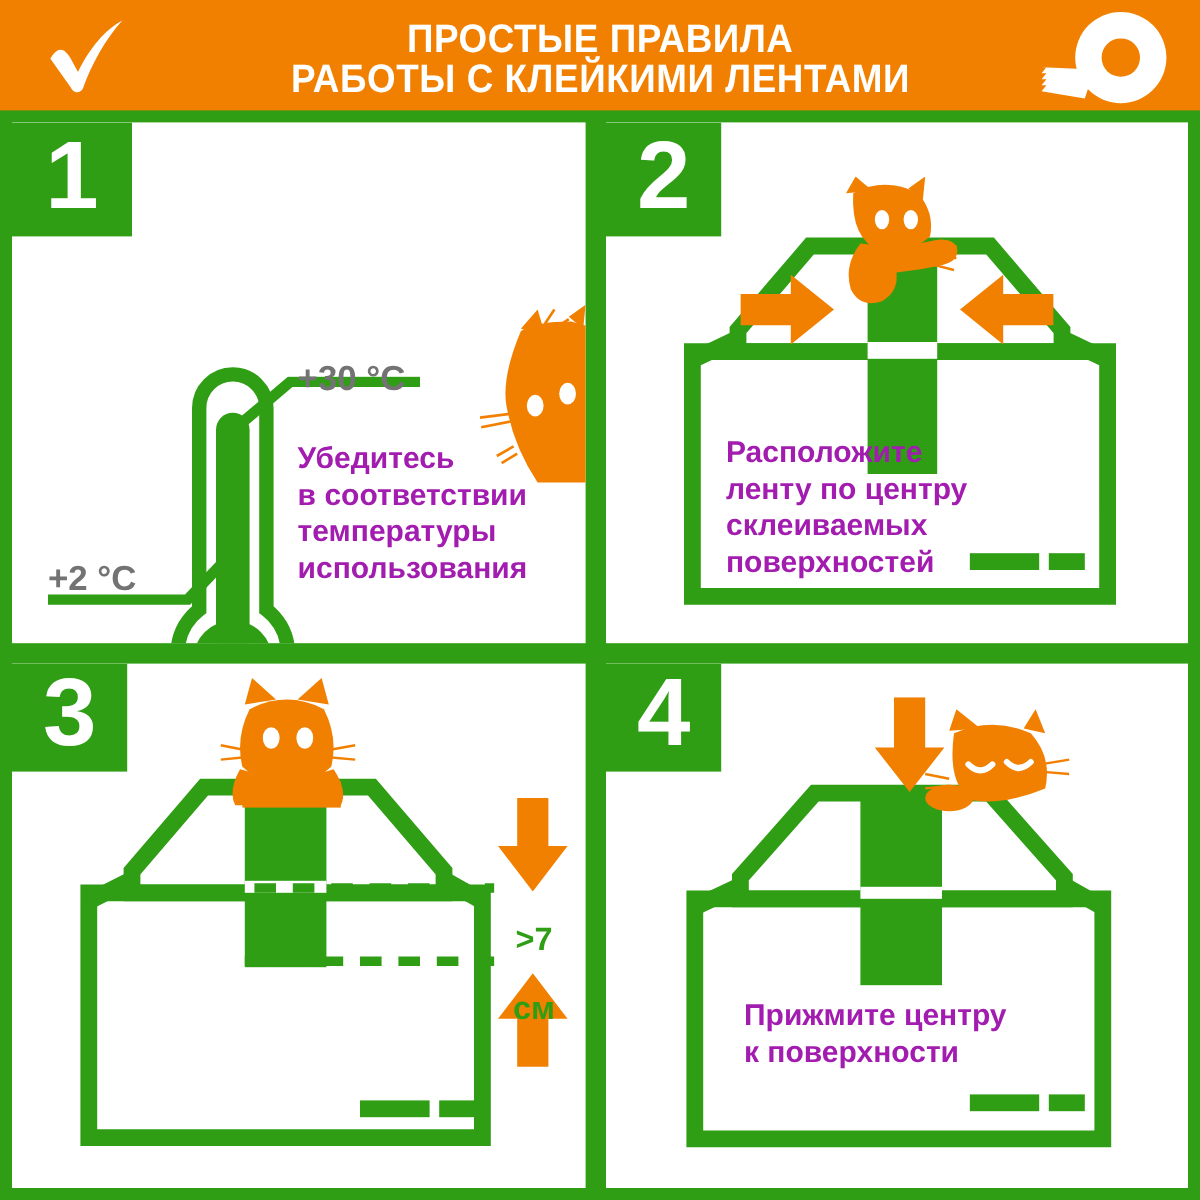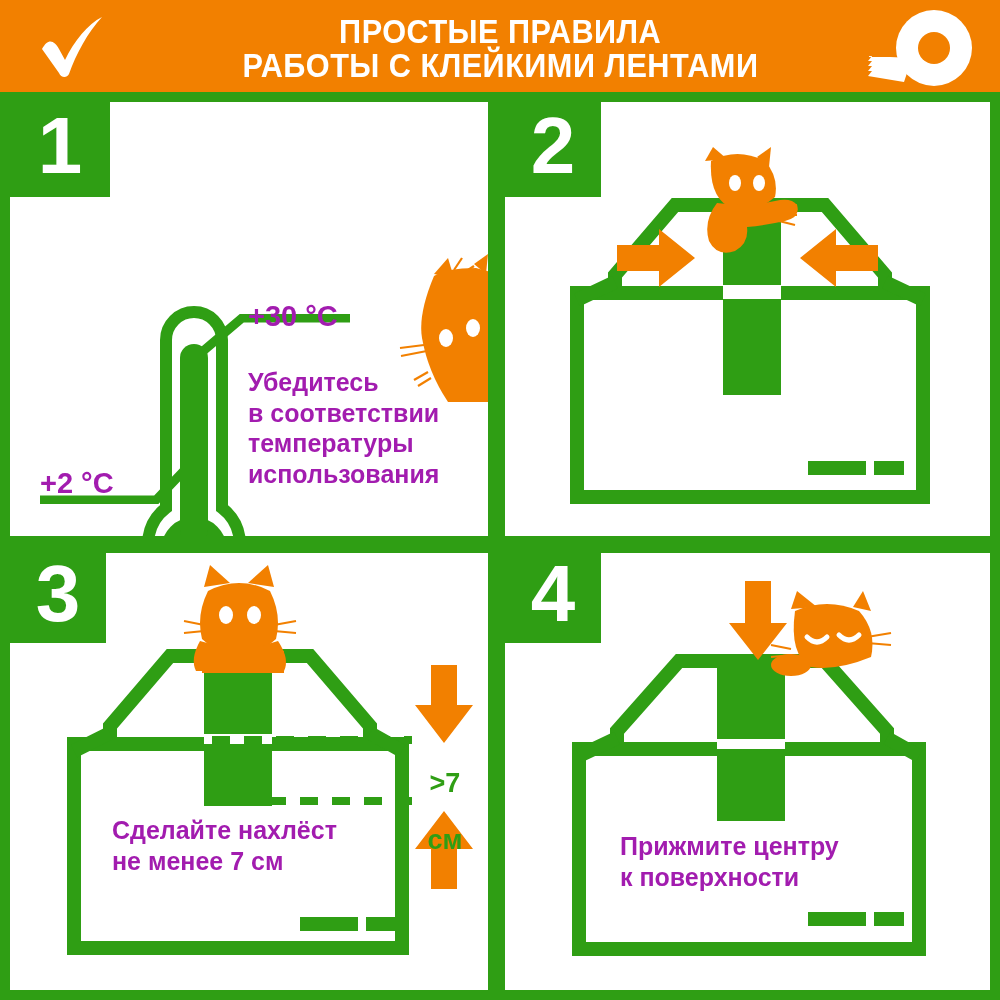--- a/index.html
+++ b/index.html
@@ -36,21 +36,21 @@
   #p1 .badge,#p2 .badge{width:96px;height:95px;}
   #p3 .badge,#p4 .badge{width:96px;height:90px;}
   #p1 .badge{width:100px;}
   .badge span{transform:translateY(-4px);}
   
   .cap{
     position:absolute;color:#a21caf;font-weight:bold;font-size:25px;
     line-height:1.22;white-space:pre-line;
   }
   
-  .temp-label{position:absolute;color:#a21caf;font-weight:bold;font-size:29px;white-space:nowrap;}
+  .temp-label{position:absolute;color:#737373;font-weight:bold;font-size:29px;white-space:nowrap;}
   
   .meas{position:absolute;color:#2f9e14;font-weight:bold;font-size:27px;line-height:1.05;text-align:center;white-space:pre-line;}
   svg{display:block;}
   .nosel{user-select:none;}
 </style>
 </head>
 <body>
 
 <div id="poster" class="nosel">
 
@@ -152,20 +152,24 @@
           <path d="M82 74 L98 78"></path>
       </g>
       <path d="M8 14 L16 0 L30 12 Z" fill="#f28000"></path>
       <path d="M60 10 L74 0 L72 20 Z" fill="#f28000"></path>
       <path d="M14 14 Q40 0 68 14 Q82 30 78 50 Q60 66 36 62 Q12 52 14 14 Z" fill="#f28000"></path>
       <ellipse cx="38" cy="36" rx="6" ry="8" fill="#ffffff"></ellipse>
       <ellipse cx="62" cy="36" rx="6" ry="8" fill="#ffffff"></ellipse>
       <path d="M20 56 Q6 74 12 94 Q20 110 38 104 Q52 96 50 80 Q70 78 88 74 Q104 70 100 58 Q94 50 78 54 Q50 60 20 56 Z" fill="#f28000"></path>
     </svg>
 
+    <div class="cap" style="left:100px;top:260px;">Расположите
+ленту по центру
+склеиваемых
+поверхностей</div>
   </div>
 
   <div class="panel" id="p3">
     <div class="badge">
       <span>3</span>
     </div>
 
     <svg style="position:absolute;left:52px;top:95px;" width="350" height="320" viewBox="0 0 350 320">
       <path d="M108 8 L248 8 L308 78 L308 96 L48 96 L48 78 Z" fill="none" stroke="#2f9e14" stroke-width="14"></path>
       <path d="M12 96 L340 96 L340 300 L12 300 Z" fill="none" stroke="#2f9e14" stroke-width="14"></path>
@@ -202,22 +206,20 @@
       <path d="M22 24 L28 2 L48 20 Z" fill="#f28000"></path>
       <path d="M92 24 L86 2 L66 20 Z" fill="#f28000"></path>
       <path d="M26 28 Q57 12 88 28 Q100 52 94 76 Q74 94 57 94 Q40 94 20 76 Q14 52 26 28 Z" fill="#f28000"></path>
       <ellipse cx="44" cy="52" rx="7" ry="9" fill="#ffffff"></ellipse>
       <ellipse cx="72" cy="52" rx="7" ry="9" fill="#ffffff"></ellipse>
       <path d="M18 78 Q8 96 14 108 L40 108 L40 84 Z" fill="#f28000"></path>
       <path d="M96 78 Q108 96 102 108 L76 108 L76 84 Z" fill="#f28000"></path>
       <rect x="20" y="88" width="82" height="22" fill="#f28000"></rect>
     </svg>
 
-    <div class="cap" style="left:102px;top:262px;">Сделайте нахлёст
-не менее 7 см</div>
   </div>
 
   <div class="panel" id="p4">
     <div class="badge">
       <span>4</span>
     </div>
 
     <svg style="position:absolute;left:62px;top:100px;" width="370" height="315" viewBox="0 0 370 315">
       <path d="M112 8 L258 8 L320 78 L320 96 L50 96 L50 78 Z" fill="none" stroke="#2f9e14" stroke-width="14"></path>
       <path d="M12 96 L352 96 L352 296 L12 296 Z" fill="none" stroke="#2f9e14" stroke-width="14"></path>

